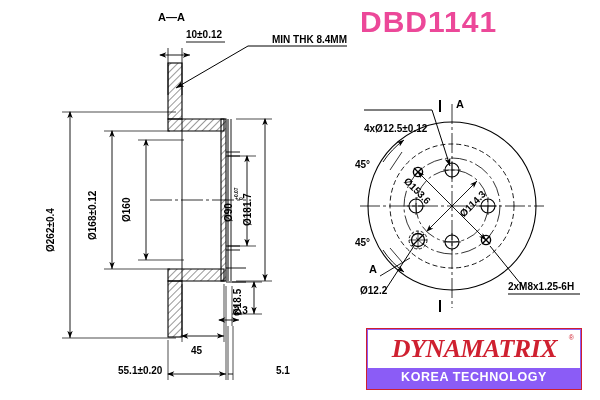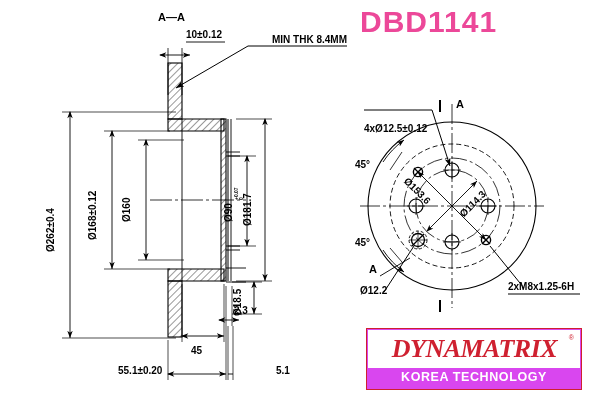--- a/index.html
+++ b/index.html
@@ -36,21 +36,21 @@
     color: #ec4899;
     white-space: nowrap;
   }
   
   #brand-logo {
     position: absolute;
     left: 366px;
     top: 328px;
     width: 216px;
     height: 62px;
-    background: #d946ef;
+    background: #8b5cf6;
     border: 1px solid #cf2030;
     box-sizing: border-box;
     overflow: hidden;
   }
   #brand-logo-top {
     position: relative;
     height: 38px;
     background: #ffffff;
     margin: 1px 1px 0 1px;
     display: flex;

